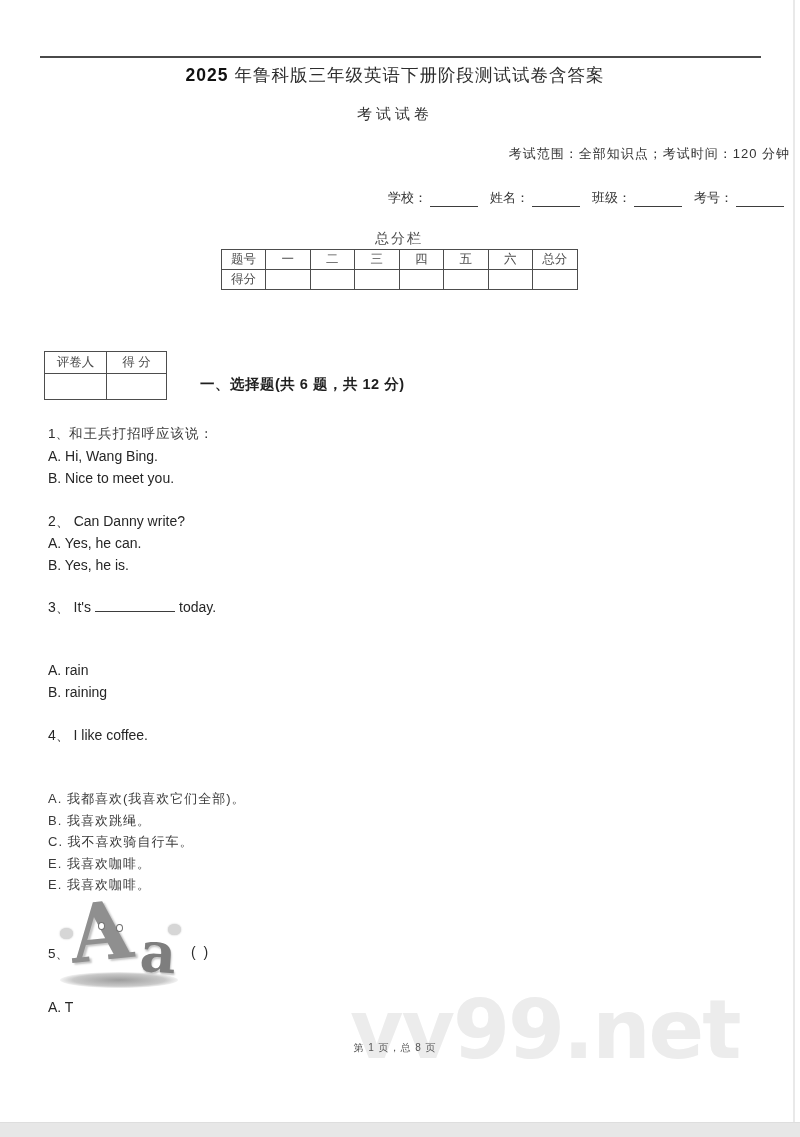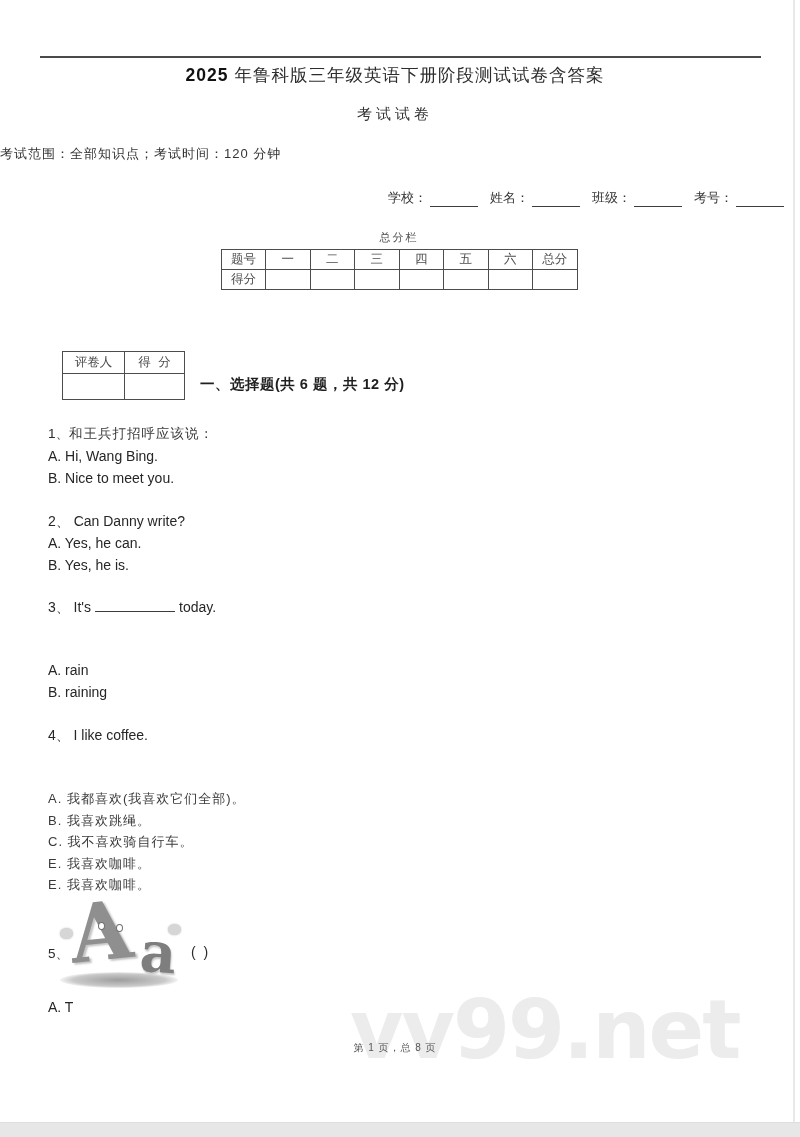--- a/index.html
+++ b/index.html
@@ -17,34 +17,34 @@
     font-size:82px; letter-spacing:-2px; color:#ececec; user-select:none;
   }
   .top-rule { position:absolute; left:40px; top:56px; width:721px; height:2px; background:#4a4a4a; }
   .right-edge { position:absolute; top:0; bottom:15px; right:5px; width:2px; background:#e9e9e9; }
   .bottom-bar { position:absolute; left:0; right:0; bottom:0; height:15px; background:#e7e7e7; border-top:1px solid #dedede; }
 
   .doc-title { position:absolute; left:0; right:10px; top:63px; text-align:center; font-size:17.5px; letter-spacing:1px; color:#222; }
   .doc-title .yr { font-weight:700; color:#111; }
   .doc-title .rest { font-weight:400; color:#2c2c2c; }
   .doc-subtitle { position:absolute; left:0; right:10px; top:105px; text-align:center; font-size:15px; letter-spacing:4px; color:#333; font-weight:500; }
-  .exam-info { position:absolute; left:0; right:10px; top:145px; text-align:left; font-size:13px; color:#333; letter-spacing:1px; }
+  .exam-info { position:absolute; left:0; right:10px; top:145px; text-align:right; font-size:13px; color:#333; letter-spacing:1px; }
 
   .student-line { position:absolute; left:0; right:10px; top:189px; display:flex; justify-content:flex-end; align-items:flex-end; font-size:13px; color:#333; }
   .student-line .fld { display:flex; align-items:flex-end; margin:0 6px; }
   .blank { display:inline-block; border-bottom:1.5px solid #3d3d3d; height:13px; }
   .student-line .blank { width:48px; margin-left:3px; }
 
-  .score-caption { position:absolute; left:221px; top:230px; width:356px; text-align:center; font-size:11px; color:#4c4c4c; letter-spacing:2px; }
+  .score-caption { position:absolute; left:221px; top:230px; width:356px; text-align:center; font-size:14px; color:#4c4c4c; letter-spacing:2px; }
   table.score { position:absolute; left:221px; top:249px; border-collapse:collapse; table-layout:fixed; }
   table.score td { border:1.6px solid #4d4d4d; height:20px; text-align:center; font-size:12.5px; color:#4c4c4c; padding:0 2px; }
   table.score td.lab { width:44px; }
   table.score td.c { width:44.5px; }
 
-  table.grader { position:absolute; left:62px; top:351px; border-collapse:collapse; table-layout:fixed;font-family:Liberation Mono, monospace; }
+  table.grader { position:absolute; left:44px; top:351px; border-collapse:collapse; table-layout:fixed; }
   table.grader td { border:1.6px solid #4d4d4d; text-align:center; font-size:12.5px; color:#4c4c4c; }
   table.grader td.g1 { width:62px; height:22px; }
   table.grader td.g2 { width:60px; height:22px; }
   table.grader tr.empty td { height:26px; }
 
   .section-heading { position:absolute; left:200px; top:375px; font-size:14.5px; font-weight:700; color:#1f1f1f; letter-spacing:0.5px; }
 
   .qblock { position:absolute; left:48px; font-size:13.5px; color:#2b2b2b; line-height:22px; }
   .qblock .stem-cn { color:#3a3a3a; letter-spacing:1px; }
   .opt-en { font-family:"Liberation Sans",sans-serif; color:#262626; font-size:14px; }

